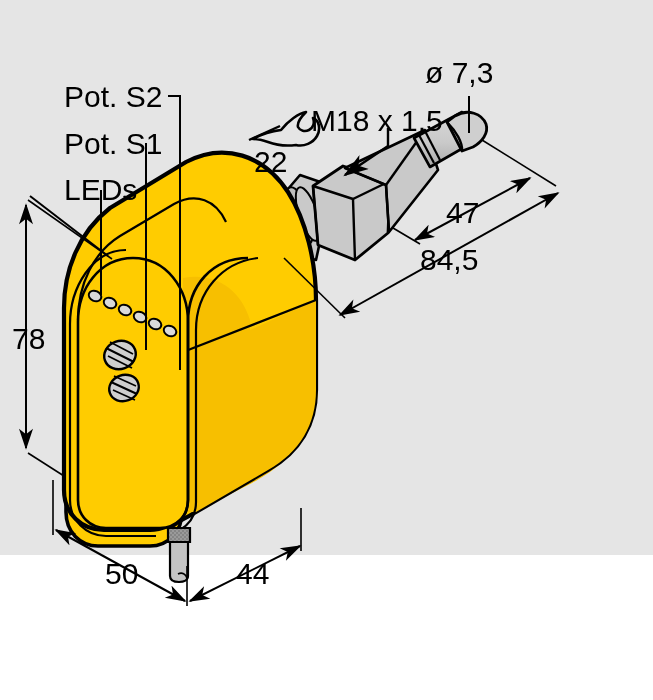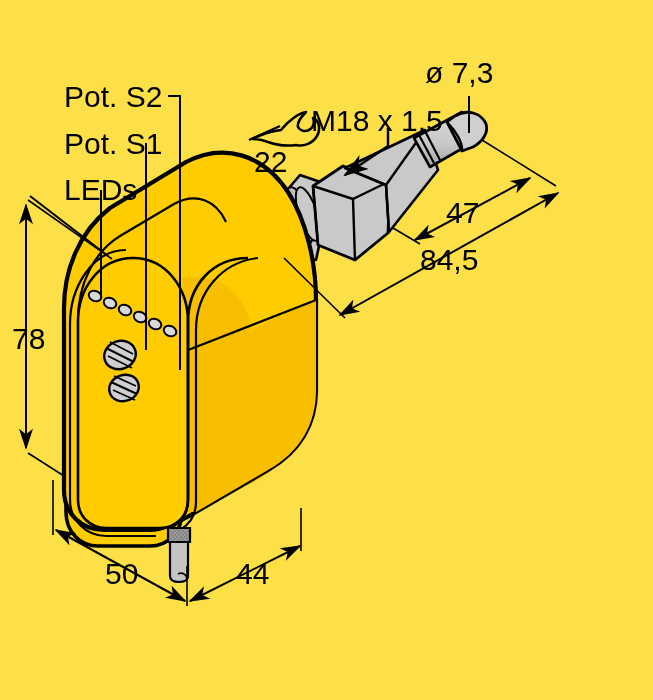--- a/index.html
+++ b/index.html
@@ -9,22 +9,22 @@
   }
   body {
     width: 653px;
     height: 700px;
     overflow: hidden;
     font-family: "Liberation Sans", sans-serif;
   }
   #drawing-root {
     position: relative;
     width: 653px;
-    height: 700px;
-    background: #fde047;
+    height: 555px;
+    background: #e5e5e5;
   }
   #drawing-svg {
     position: absolute;
     top: 0;
     left: 0;
     width: 653px;
     height: 700px;
     display: block;
   }
   .dim-text, .callout-text {

